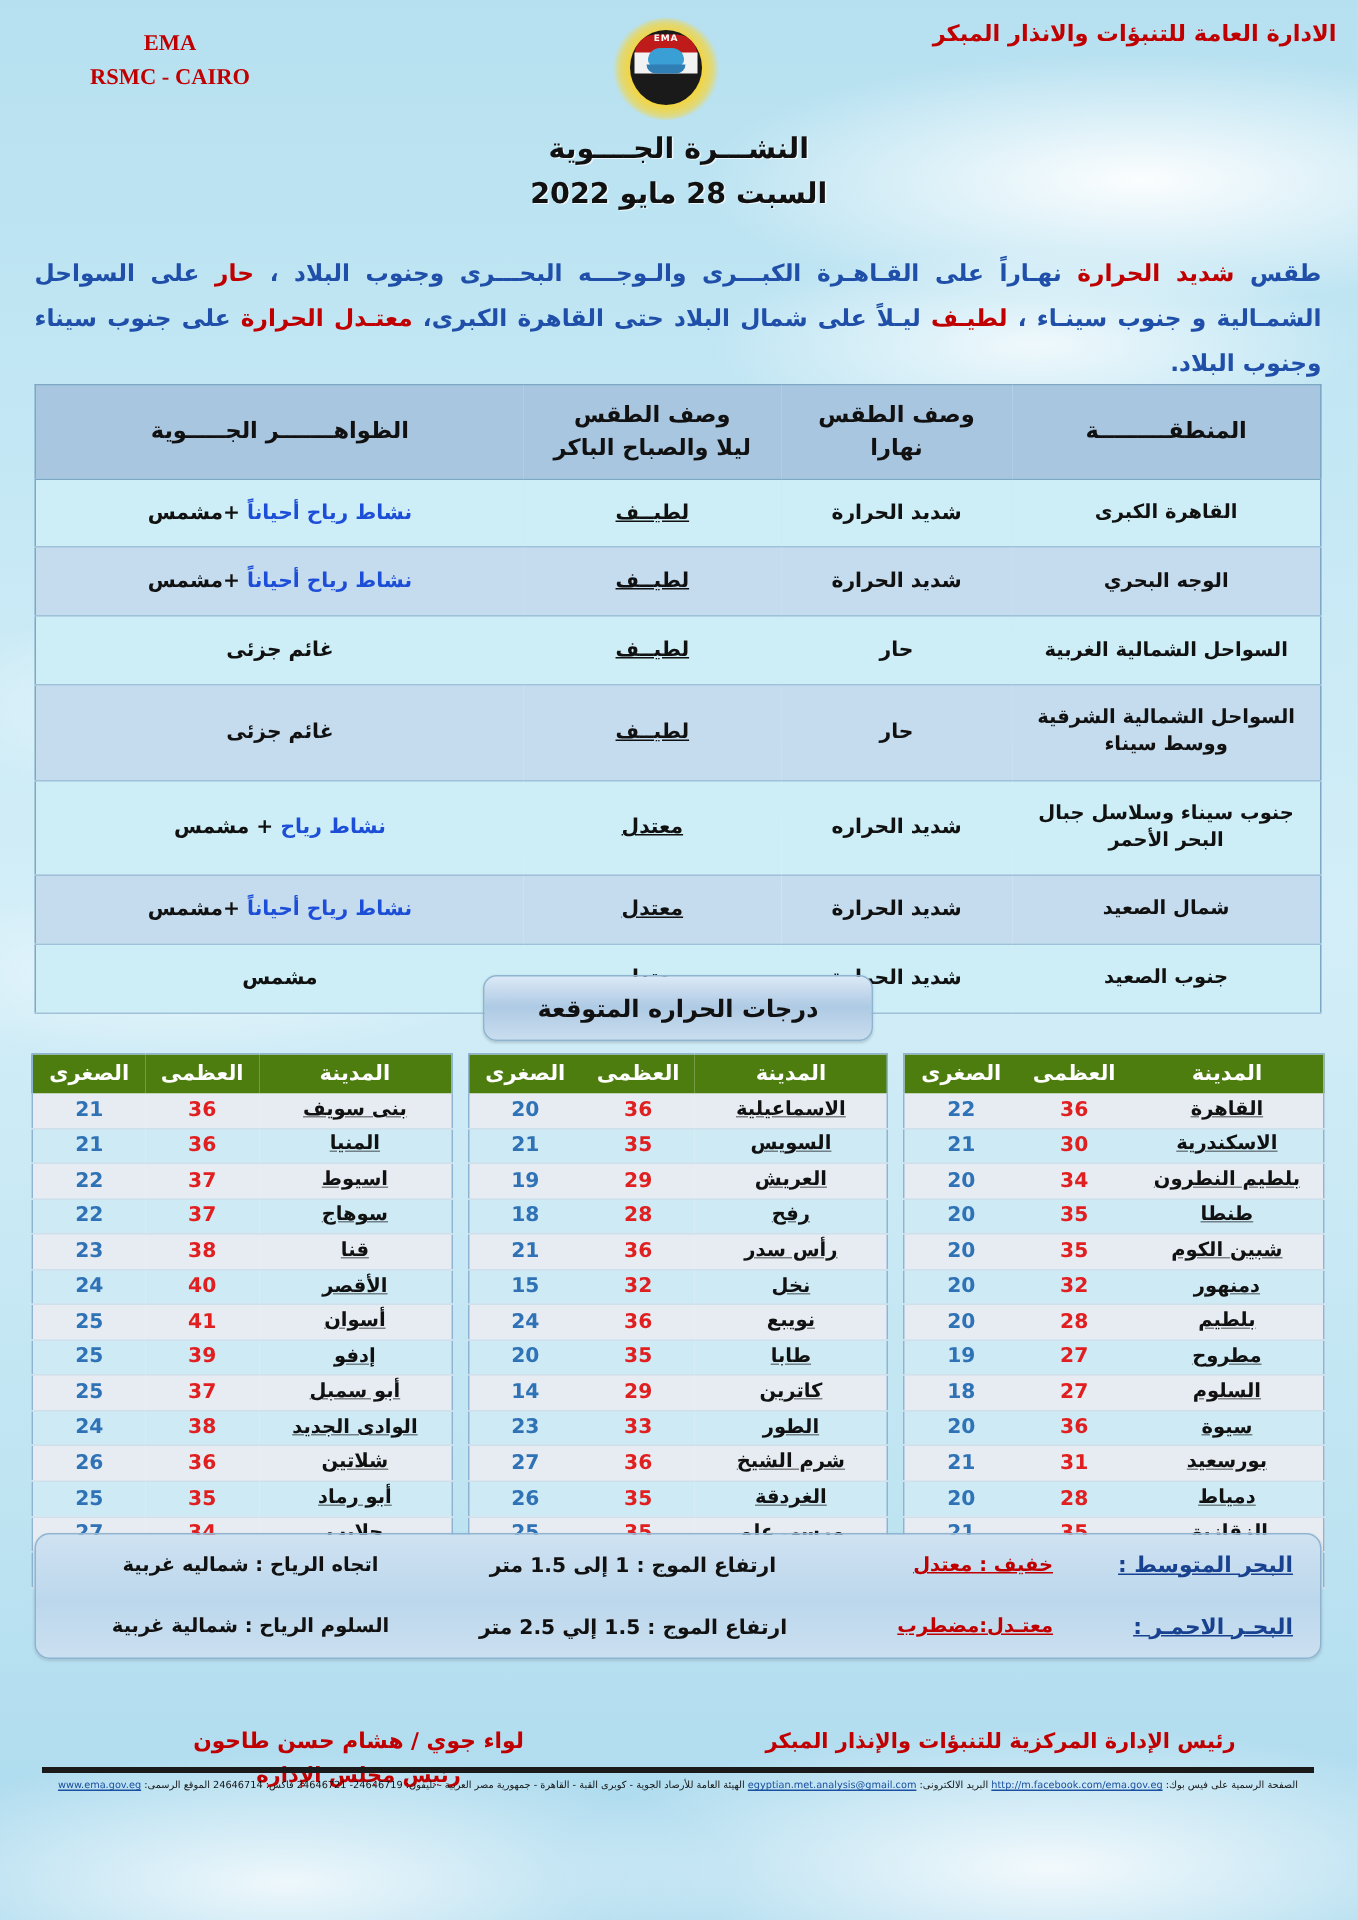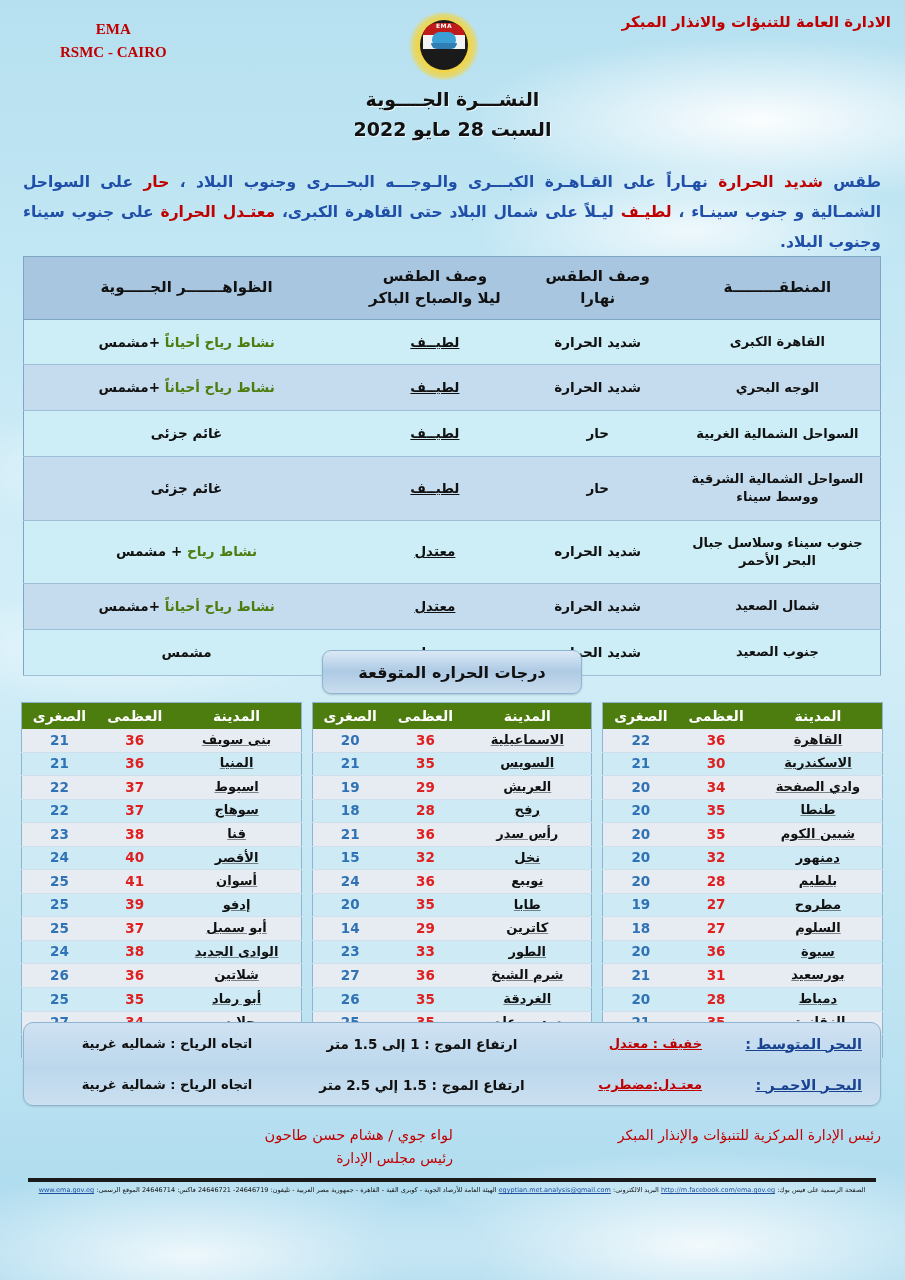--- a/index.html
+++ b/index.html
@@ -87,21 +87,21 @@
     border-bottom:1px solid #7da7c4;
   }
   .wx-table td{
     font-size:13.5px;font-weight:bold;color:#111;text-align:center;
     padding:13px 6px;border-bottom:1px solid #9ec0d8;line-height:1.4;
   }
   .wx-table tr.odd td{background:#c5dcee;}
   .wx-table tr.even td{background:#cdeef6;}
   .wx-table td.region{font-size:13px;}
   .wx-table td.night{text-decoration:underline;}
-  .wx-table .red{color:#4d7c0f;}
+  .wx-table .red{color:#1d4ed8;}
   .wx-table col.c-region{width:24%;}
   .wx-table col.c-day{width:18%;}
   .wx-table col.c-night{width:20%;}
   .wx-table col.c-phen{width:38%;}
 
   
   .temps-banner{
     position:absolute;top:650px;left:322px;width:258px;height:42px;
     border-radius:9px;border:1px solid #8fb4d2;
     background:linear-gradient(180deg,#dbe9f6 0%,#aecae4 48%,#c9ddee 100%);
@@ -143,21 +143,21 @@
     direction:rtl;
   }
   .sea-row{display:flex;align-items:center;height:41px;padding:0 18px;box-sizing:border-box;}
   .sea-name{width:160px;color:#18418f;font-weight:bold;font-size:14.5px;text-decoration:underline;}
   .sea-state{width:150px;color:#c00000;font-weight:bold;font-size:13px;text-decoration:underline;}
   .sea-wave{flex:1;text-align:center;color:#111;font-weight:bold;font-size:13.5px;}
   .sea-wind{width:250px;text-align:center;color:#111;font-weight:bold;font-size:13px;}
 
   
   .sigs{position:absolute;top:1124px;right:24px;width:856px;display:flex;direction:rtl;}
-  .sig{flex:1;color:#c00000;font-weight:normal;font-size:14px;line-height:1.6;}
+  .sig{flex:1;text-align:center;color:#c00000;font-weight:bold;font-size:14px;line-height:1.6;margin-top:26px;}
   .sig .name{font-size:14.5px;}
   .sig .role{font-size:14px;}
   .rule{position:absolute;top:1178px;left:28px;width:848px;height:4px;background:#1a1a1a;}
 
   
   .fineprint{
     position:absolute;top:1186px;right:24px;width:858px;
     direction:rtl;text-align:center;color:#111;font-size:6.5px;
     white-space:nowrap;line-height:1.5;
   }
@@ -284,21 +284,21 @@
             <td class="city">القاهرة</td>
             <td class="max">36</td>
             <td class="min">22</td>
           </tr>
           <tr class="even">
             <td class="city">الاسكندرية</td>
             <td class="max">30</td>
             <td class="min">21</td>
           </tr>
           <tr class="odd">
-            <td class="city">وادي الصفحة</td>
+            <td class="city">بلطيم النطرون</td>
             <td class="max">34</td>
             <td class="min">20</td>
           </tr>
           <tr class="even">
             <td class="city">طنطا</td>
             <td class="max">35</td>
             <td class="min">20</td>
           </tr>
           <tr class="odd">
             <td class="city">شبين الكوم</td>
@@ -530,21 +530,21 @@
       <div class="sea-row">
         <div class="sea-name">البحر المتوسط :</div>
         <div class="sea-state">خفيف : معتدل</div>
         <div class="sea-wave">ارتفاع الموج : 1  إلى 1.5 متر</div>
         <div class="sea-wind">اتجاه الرياح : شماليه غربية</div>
       </div>
       <div class="sea-row">
         <div class="sea-name">البحـر الاحمـر :</div>
         <div class="sea-state">معتـدل:مضطرب</div>
         <div class="sea-wave">ارتفاع الموج : 1.5 إلي  2.5 متر</div>
-        <div class="sea-wind">اتجاه الرياح : شمالية غربية</div>
+        <div class="sea-wind">السلوم الرياح : شمالية غربية</div>
       </div>
     </div>
 
   <div class="sigs" id="sigs">
       <div class="sig">
         <div class="role">رئيس الإدارة المركزية للتنبؤات والإنذار المبكر</div>
       </div>
       <div class="sig">
         <div class="name">لواء جوي / هشام حسن طاحون</div>
         <div class="role">رئيس مجلس الإدارة</div>

